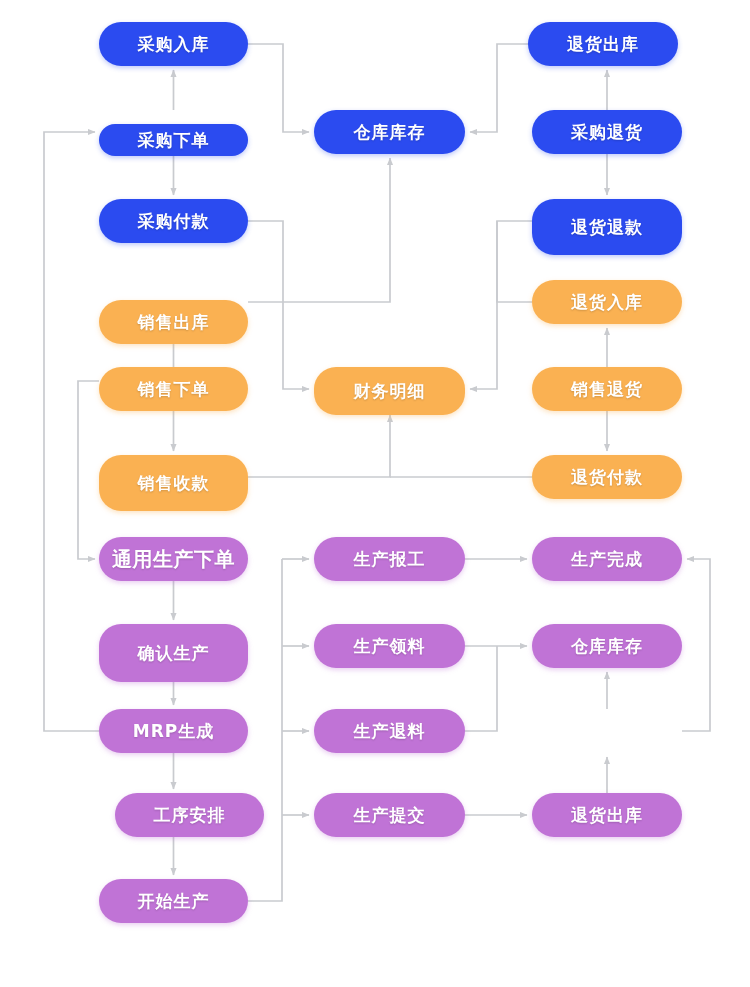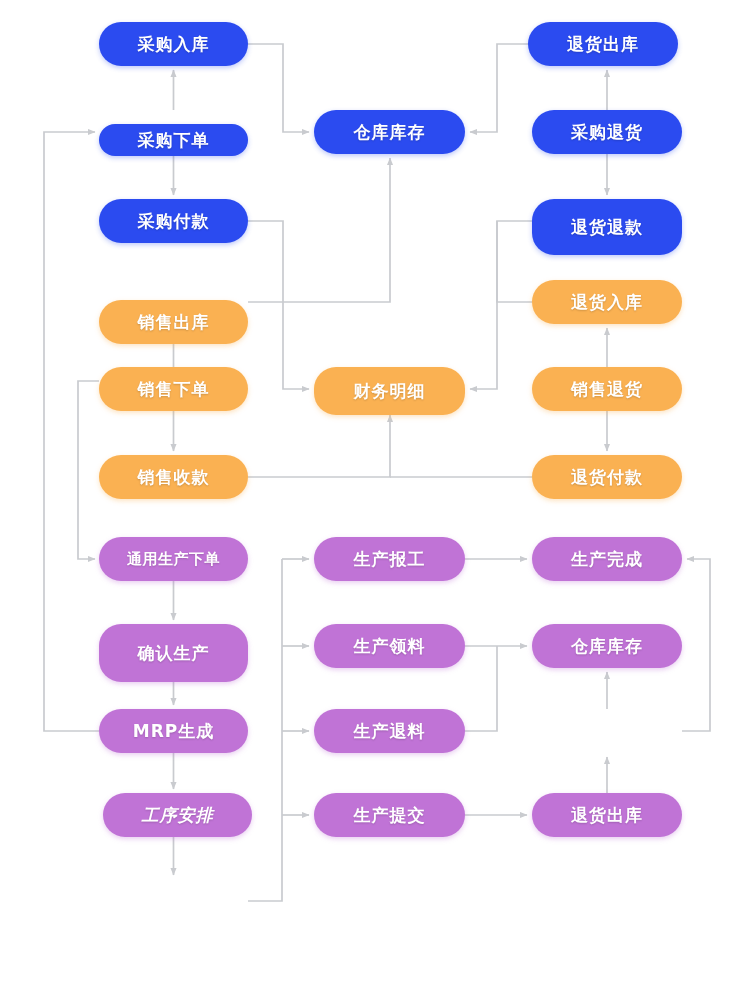--- a/index.html
+++ b/index.html
@@ -19,21 +19,21 @@
     font-size:17px;
     letter-spacing:1px;
     text-shadow:0 1px 2px rgba(0,0,0,0.18);
     box-sizing:border-box;
     white-space:nowrap;
     z-index:2;
   }
   .node.blue{background:#2b4bf0;box-shadow:0 2px 5px rgba(43,75,240,0.30);}
   .node.orange{background:#fab152;box-shadow:0 2px 5px rgba(250,177,82,0.35);}
   .node.purple{background:#c073d6;box-shadow:0 2px 5px rgba(192,115,214,0.35);}
-  .node.small{font-size:15px;letter-spacing:0.5px;}
+  .node.small{font-size:20px;letter-spacing:0.5px;}
 </style>
 </head>
 <body>
 
 <div id="stage">
 
   <svg id="wires" viewBox="0 0 750 987" width="750" height="987" xmlns="http://www.w3.org/2000/svg">
     <defs>
       <marker id="ah" markerWidth="9" markerHeight="9" refX="7.4" refY="3.2" orient="auto" markerUnits="userSpaceOnUse">
         <path d="M0,0 L8,3.2 L0,6.4 z" fill="#c9cbcf"></path>
@@ -110,28 +110,29 @@
   <div class="node blue" style="left:314px;top:110px;width:151px;height:44px;">仓库库存</div>
   <div class="node blue" style="left:532px;top:110px;width:150px;height:44px;">采购退货</div>
   <div class="node blue" style="left:99px;top:199px;width:149px;height:44px;">采购付款</div>
   <div class="node blue" style="left:532px;top:199px;width:150px;height:56px;text-align:right;">退货退款</div>
 
   <div class="node orange" style="left:99px;top:280px;width:149px;height:44px;margin-top:20px;">销售出库</div>
   <div class="node orange" style="left:532px;top:280px;width:150px;height:44px;">退货入库</div>
   <div class="node orange" style="left:99px;top:367px;width:149px;height:44px;">销售下单</div>
   <div class="node orange" style="left:314px;top:367px;width:151px;height:48px;">财务明细</div>
   <div class="node orange" style="left:532px;top:367px;width:150px;height:44px;">销售退货</div>
-  <div class="node orange" style="left:99px;top:455px;width:149px;height:44px;">销售收款</div>
+  <div class="node orange" style="left:99px;top:455px;width:149px;height:56px;">销售收款</div>
   <div class="node orange" style="left:532px;top:455px;width:150px;height:44px;">退货付款</div>
 
   <div class="node purple small" style="left:99px;top:537px;width:149px;height:44px;">通用生产下单</div>
   <div class="node purple" style="left:314px;top:537px;width:151px;height:44px;">生产报工</div>
   <div class="node purple" style="left:532px;top:537px;width:150px;height:44px;">生产完成</div>
   <div class="node purple" style="left:99px;top:624px;width:149px;height:58px;">确认生产</div>
   <div class="node purple" style="left:314px;top:624px;width:151px;height:44px;">生产领料</div>
   <div class="node purple" style="left:532px;top:624px;width:150px;height:44px;">仓库库存</div>
   <div class="node purple" style="left:99px;top:709px;width:149px;height:44px;">MRP生成</div>
   <div class="node purple" style="left:314px;top:709px;width:151px;height:44px;">生产退料</div>
-  <div class="node purple" style="left:103px;top:793px;width:149px;height:44px;font-style:italic;">工序安排</div>
+  <div class="node purple" style="left:115px;top:793px;width:149px;height:44px;">工序安排</div>
   <div class="node purple" style="left:314px;top:793px;width:151px;height:44px;">生产提交</div>
   <div class="node purple" style="left:532px;top:793px;width:150px;height:44px;">退货出库</div>
+  <div class="node purple" style="left:99px;top:879px;width:149px;height:44px;">开始生产</div>
 
 </div>
 
 </body></html>

